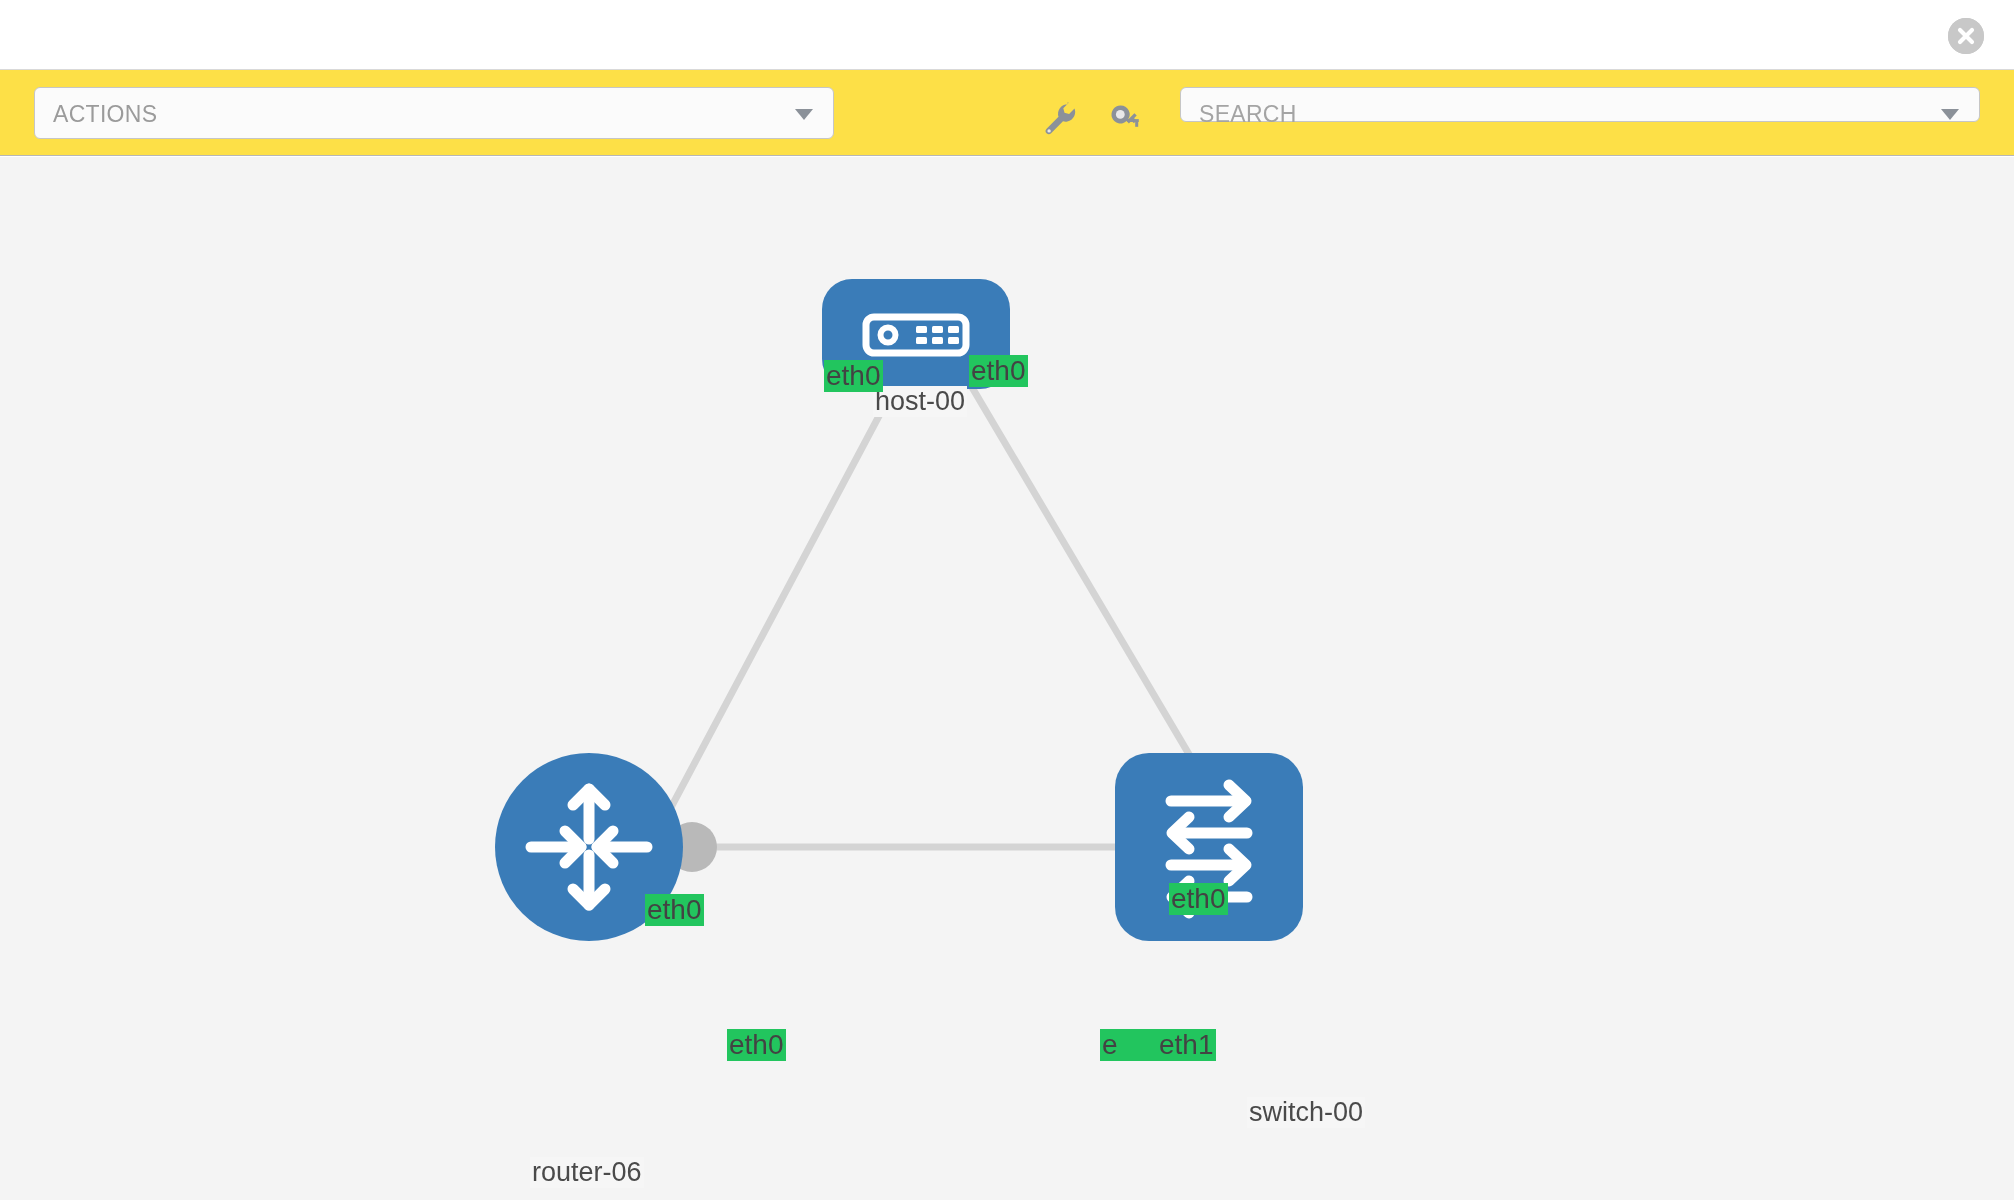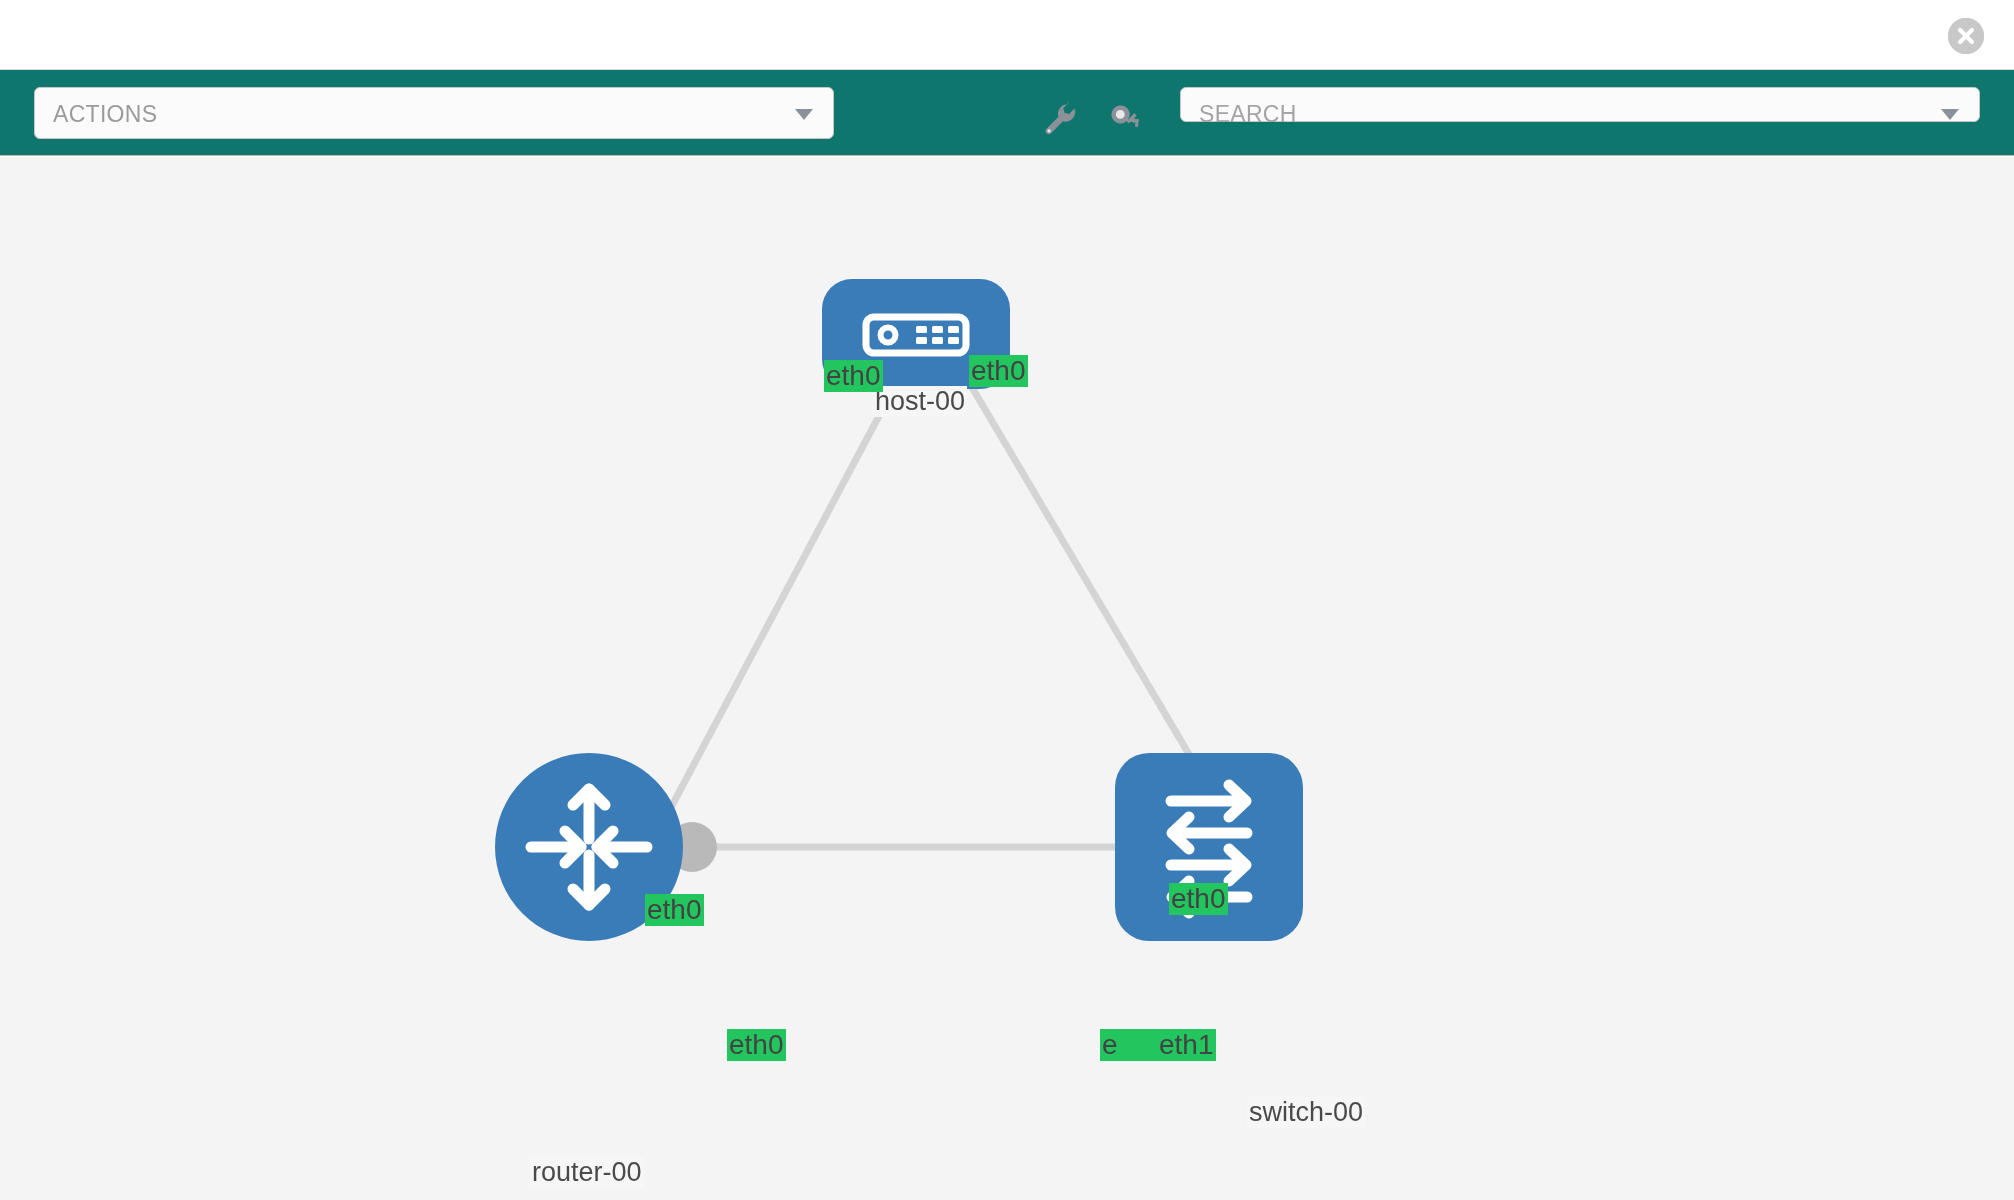--- a/index.html
+++ b/index.html
@@ -53,21 +53,21 @@
     border: none;
   }
   .close-btn svg { display: block; }
 
   
   .toolbar {
     position: absolute;
     top: 70px; left: 0;
     width: 2014px;
     height: 86px;
-    background: #0f766e;
+    background: #fde047;
     border-bottom: 1px solid #b7b7b7;
   }
 
   .actions-select {
     position: absolute;
     left: 34px;
     top: 17px;
     width: 800px;
     height: 52px;
     background: #fbfbfb;
@@ -269,21 +269,21 @@
           <line x1="56" y1="112" x2="130" y2="112"></line>
           <polyline points="114,96 131,112 114,128"></polyline>
 
           <line x1="132" y1="144" x2="58" y2="144"></line>
           <polyline points="74,128 57,144 74,160"></polyline>
         </g>
       </g>
     </svg>
 
     <div class="node-label" style="left:873px; top:190px;margin-top:39px;">host-00</div>
-    <div class="node-label" style="left:530px; top:1000px;">router-00</div>
+    <div class="node-label" style="left:530px; top:1000px;">router-06</div>
     <div class="node-label" style="left:1247px; top:940px;">switch-00</div>
 
     <div class="edge-label" style="left:824px; top:203px;">eth0</div>
     <div class="edge-label" style="left:969px; top:198px;">eth0</div>
 
     <div class="edge-label" style="left:645px; top:737px;">eth0</div>
     <div class="edge-label" style="left:1169px; top:726px;">eth0</div>
 
     <div class="edge-label" style="left:727px; top:872px;">eth0</div>
 

